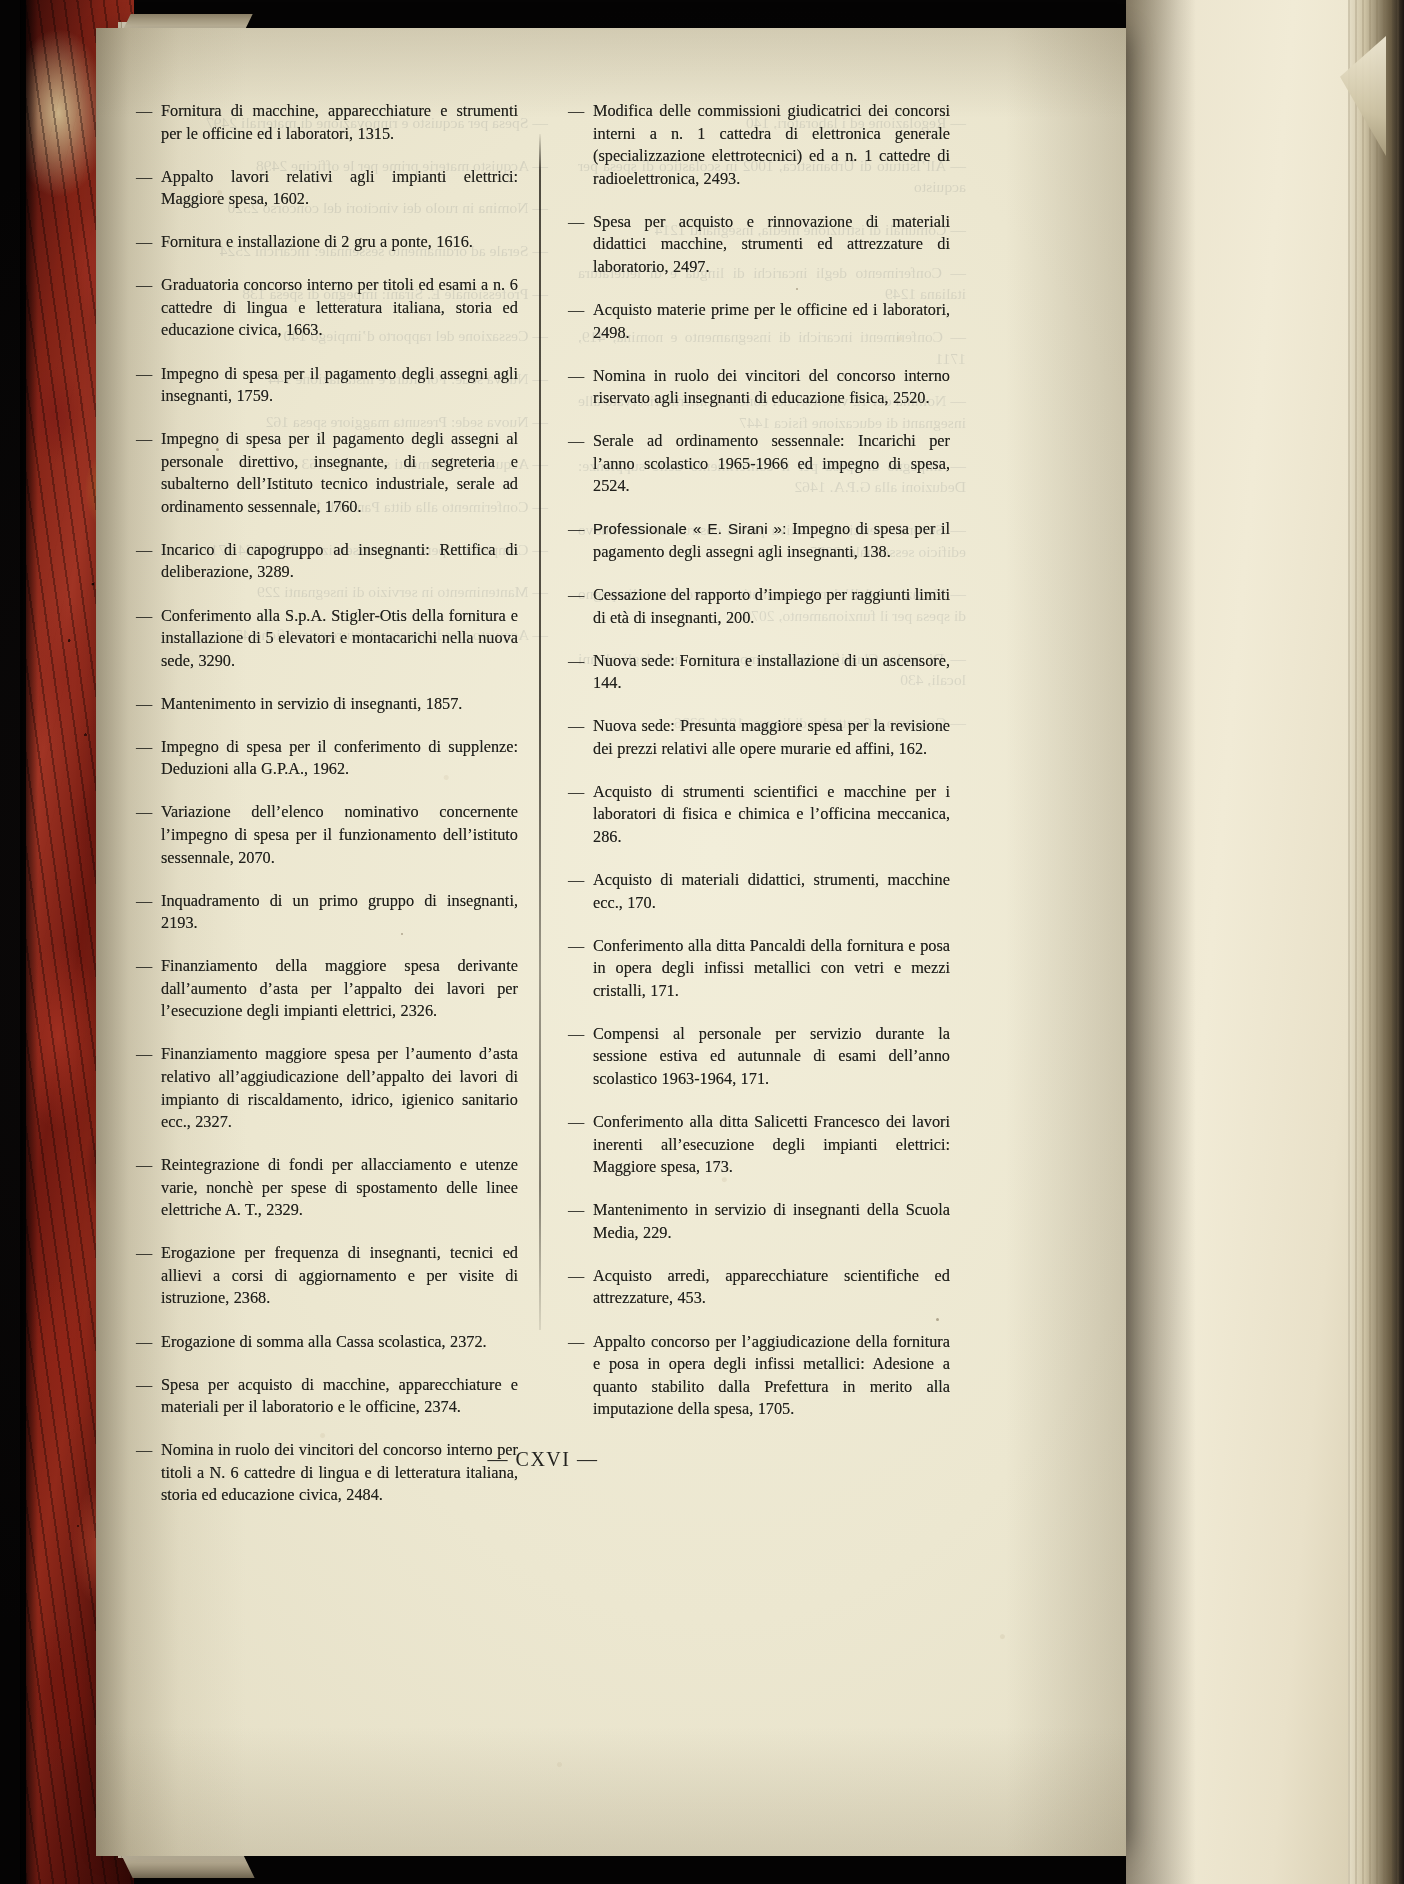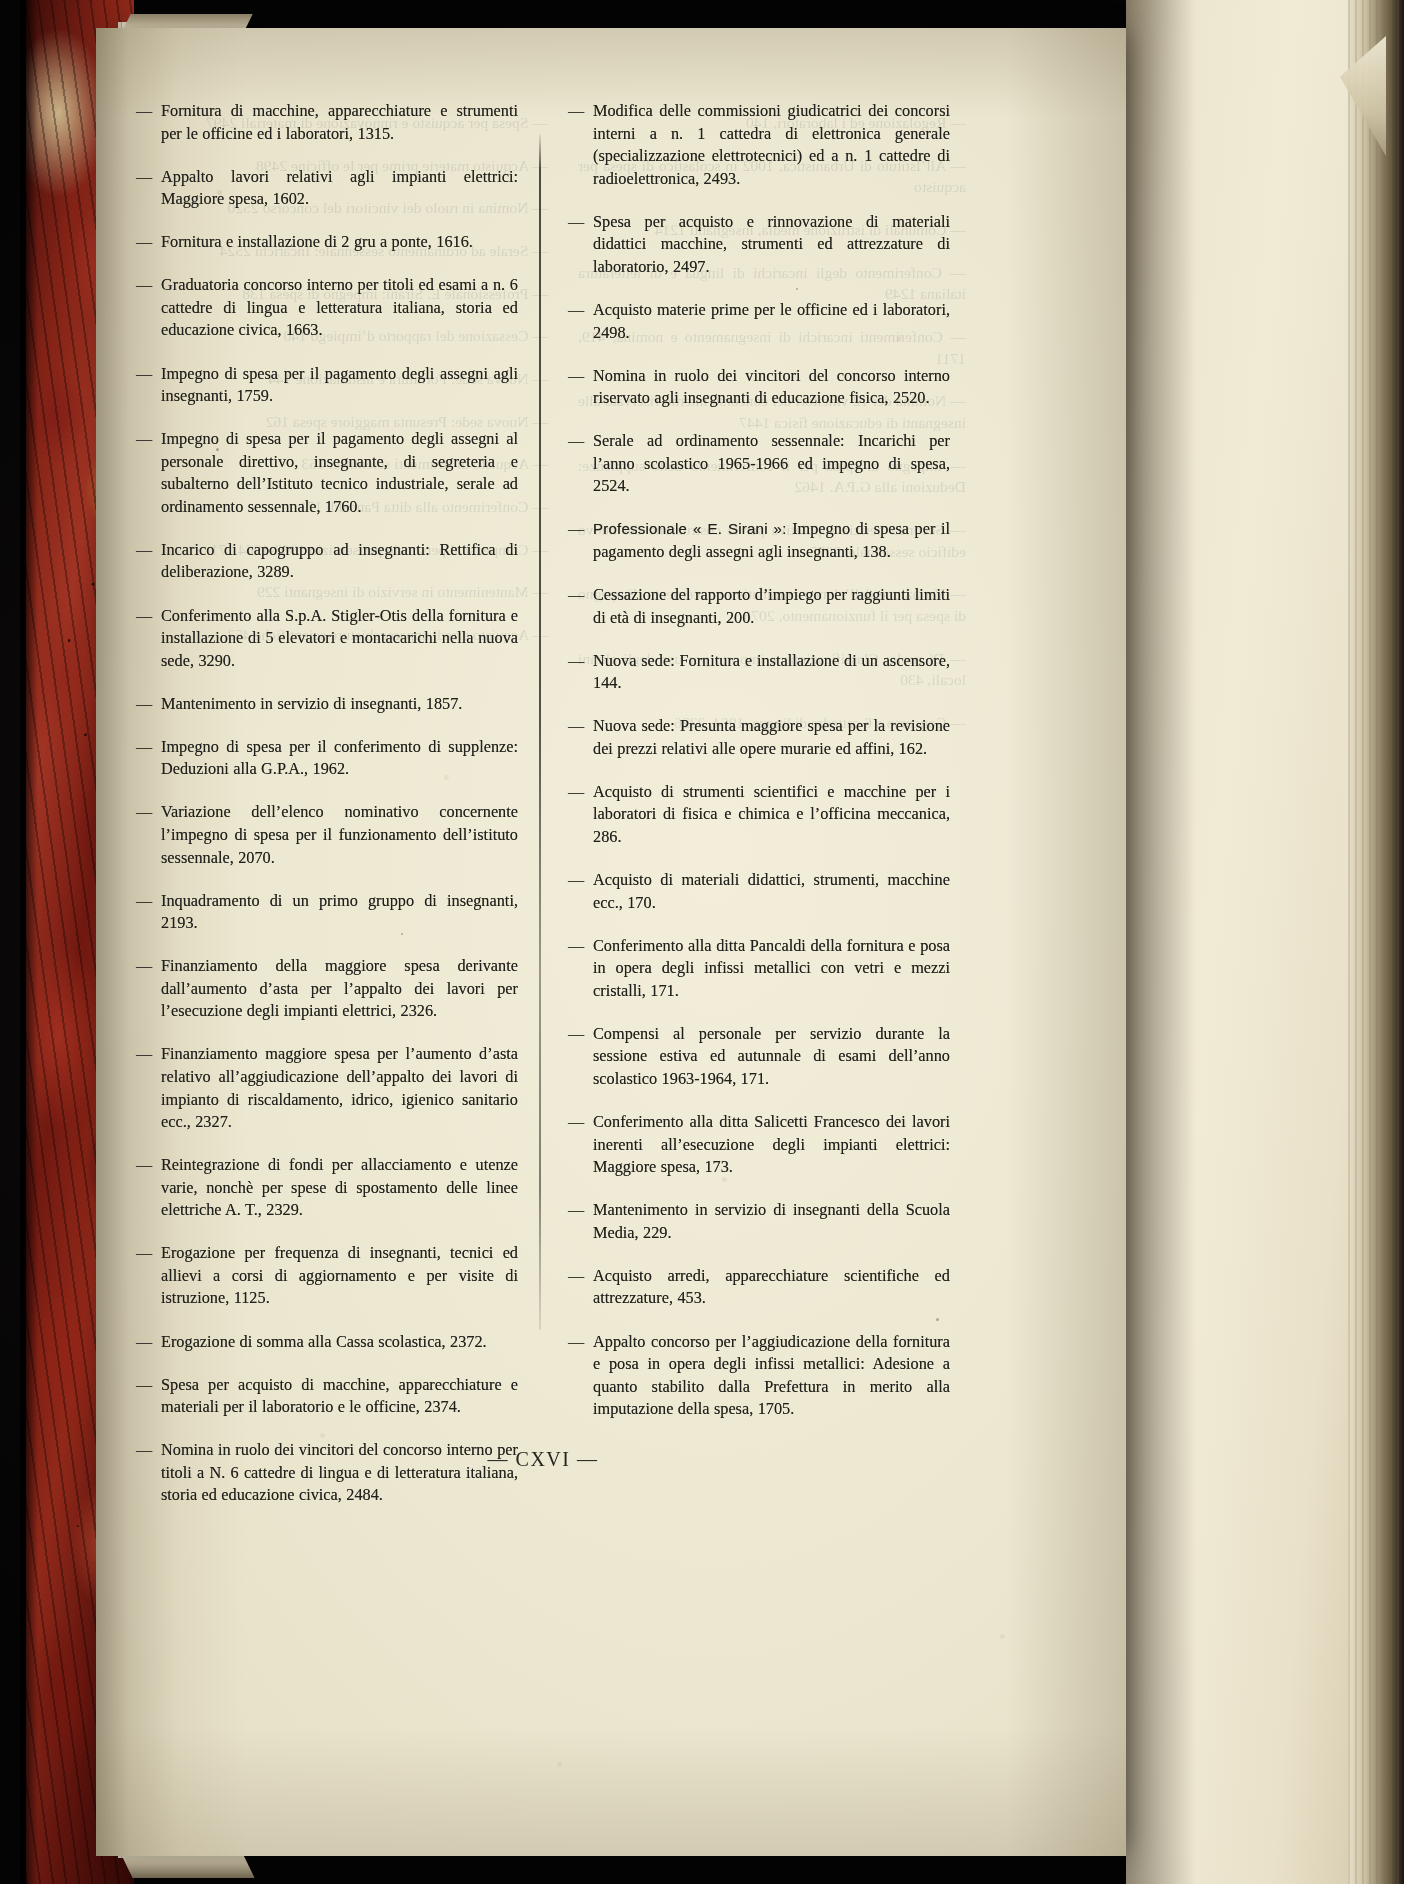--- a/index.html
+++ b/index.html
@@ -436,21 +436,21 @@
           <div class="entry">
             <span class="dash">—</span>
             <span class="etext">Finanziamento maggiore spesa per l’aumento d’asta relativo all’aggiudicazione dell’appalto dei lavori di impianto di riscaldamento, idrico, igienico sanitario ecc., 2327.</span>
           </div>
           <div class="entry">
             <span class="dash">—</span>
             <span class="etext">Reintegrazione di fondi per allacciamento e utenze varie, nonchè per spese di spostamento delle linee elettriche A. T., 2329.</span>
           </div>
           <div class="entry">
             <span class="dash">—</span>
-            <span class="etext">Erogazione per frequenza di insegnanti, tecnici ed allievi a corsi di aggiornamento e per visite di istruzione, 1125.</span>
+            <span class="etext">Erogazione per frequenza di insegnanti, tecnici ed allievi a corsi di aggiornamento e per visite di istruzione, 2368.</span>
           </div>
           <div class="entry">
             <span class="dash">—</span>
             <span class="etext">Erogazione di somma alla Cassa scolastica, 2372.</span>
           </div>
           <div class="entry">
             <span class="dash">—</span>
             <span class="etext">Spesa per acquisto di macchine, apparecchiature e materiali per il laboratorio e le officine, 2374.</span>
           </div>
           <div class="entry">

